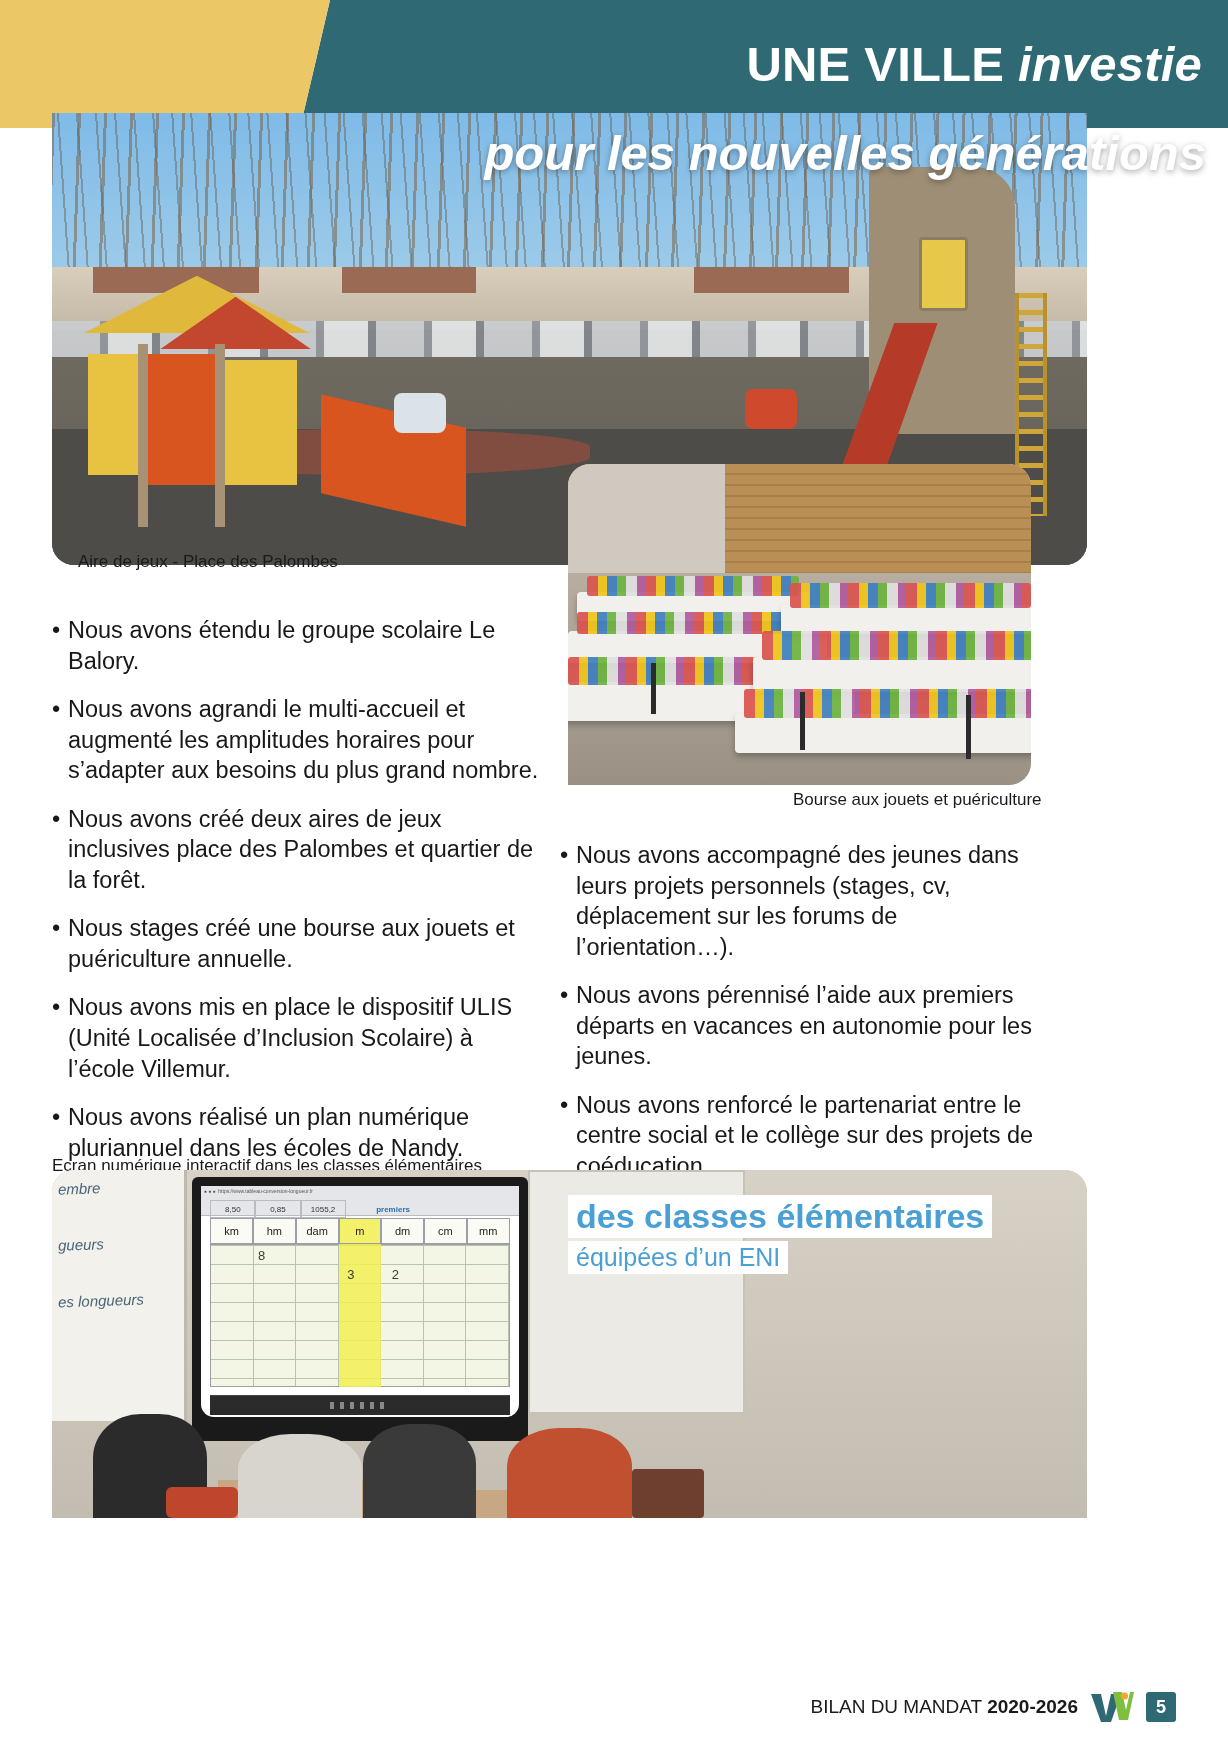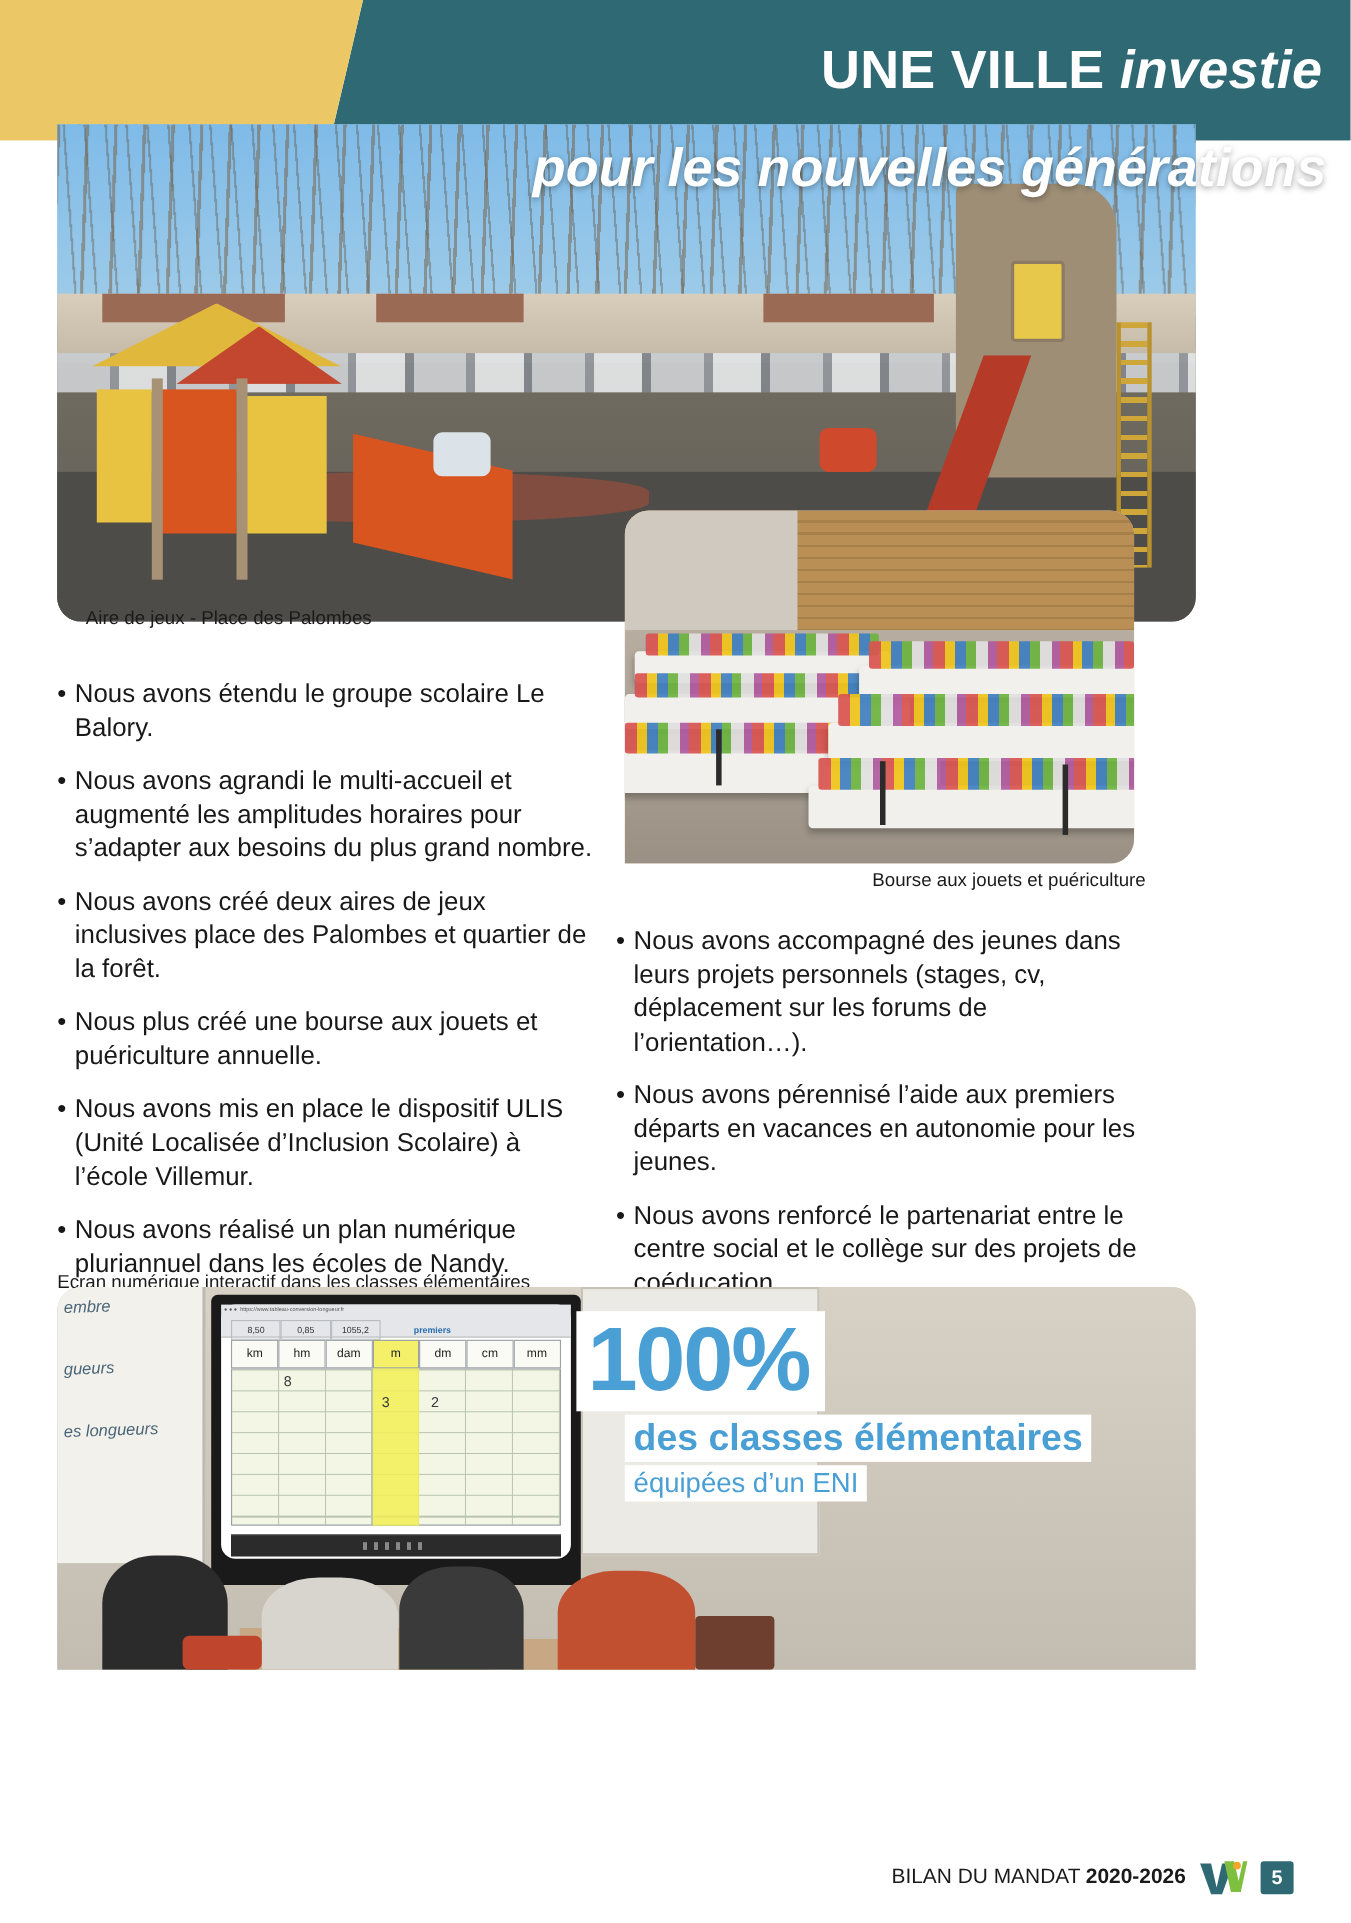--- a/index.html
+++ b/index.html
@@ -387,21 +387,21 @@
   <div class="bullet-item">
     <span class="bullet-dot">•</span>
     <span class="bullet-text">Nous avons agrandi le multi-accueil et augmenté les amplitudes horaires pour s’adapter aux besoins du plus grand nombre.</span>
   </div>
   <div class="bullet-item">
     <span class="bullet-dot">•</span>
     <span class="bullet-text">Nous avons créé deux aires de jeux inclusives place des Palombes et quartier de la forêt.</span>
   </div>
   <div class="bullet-item">
     <span class="bullet-dot">•</span>
-    <span class="bullet-text">Nous plus créé une bourse aux jouets et puériculture annuelle.</span>
+    <span class="bullet-text">Nous stages créé une bourse aux jouets et puériculture annuelle.</span>
   </div>
   <div class="bullet-item">
     <span class="bullet-dot">•</span>
     <span class="bullet-text">Nous avons mis en place le dispositif ULIS (Unité Localisée d’Inclusion Scolaire) à l’école Villemur.</span>
   </div>
   <div class="bullet-item">
     <span class="bullet-dot">•</span>
     <span class="bullet-text">Nous avons réalisé un plan numérique pluriannuel dans les écoles de Nandy.</span>
   </div>
   <div class="bullet-item">
@@ -473,21 +473,20 @@
   <div class="cl-chair" style="left:56%;width:7%;height:14%;"></div>
 
   <div class="cl-student" style="left:4%;width:11%;height:30%;background:#2b2b2b;"></div>
   <div class="cl-student" style="left:18%;width:12%;height:24%;background:#d8d5cf;"></div>
   <div class="cl-student" style="left:30%;width:11%;height:27%;background:#3a3a3a;"></div>
   <div class="cl-student" style="left:44%;width:12%;height:26%;background:#c0502f;"></div>
   <div class="cl-student" style="left:11%;width:7%;height:9%;background:#c0452d;border-radius:6px;"></div>
 </div>
 
 <div id="stat-block">
-  <div><span id="stat-number">100%</span></div>
   <div><span class="stat-line" id="stat-l1">des classes élémentaires</span></div>
   <div><span class="stat-line" id="stat-l2">équipées d’un ENI</span></div>
 </div>
 
 <div id="footer">
   <div id="footer-text"><span>BILAN DU MANDAT </span><span class="fyears">2020-2026</span></div>
   <div id="footer-logo">
     <svg width="46" height="34" viewBox="0 0 46 34" xmlns="http://www.w3.org/2000/svg">
       <path d="M2 4 L12 4 L17 26 L22 4 L32 4 L22 32 L12 32 Z" fill="#2f6a74"></path>
       <path d="M24 2 L33 2 L37 20 L41 2 L45 2 L39 30 L30 30 Z" fill="#7fbf3f"></path>

